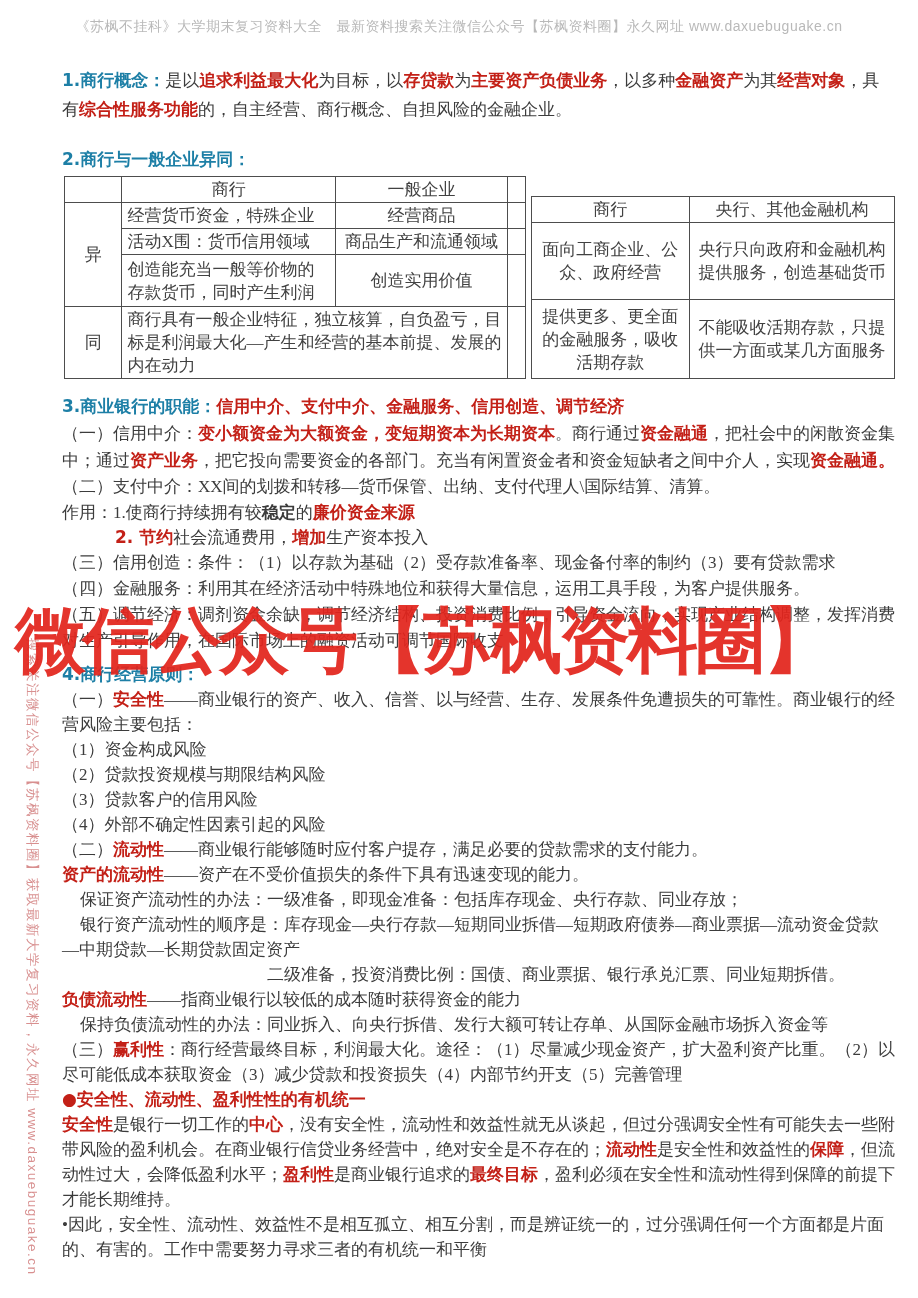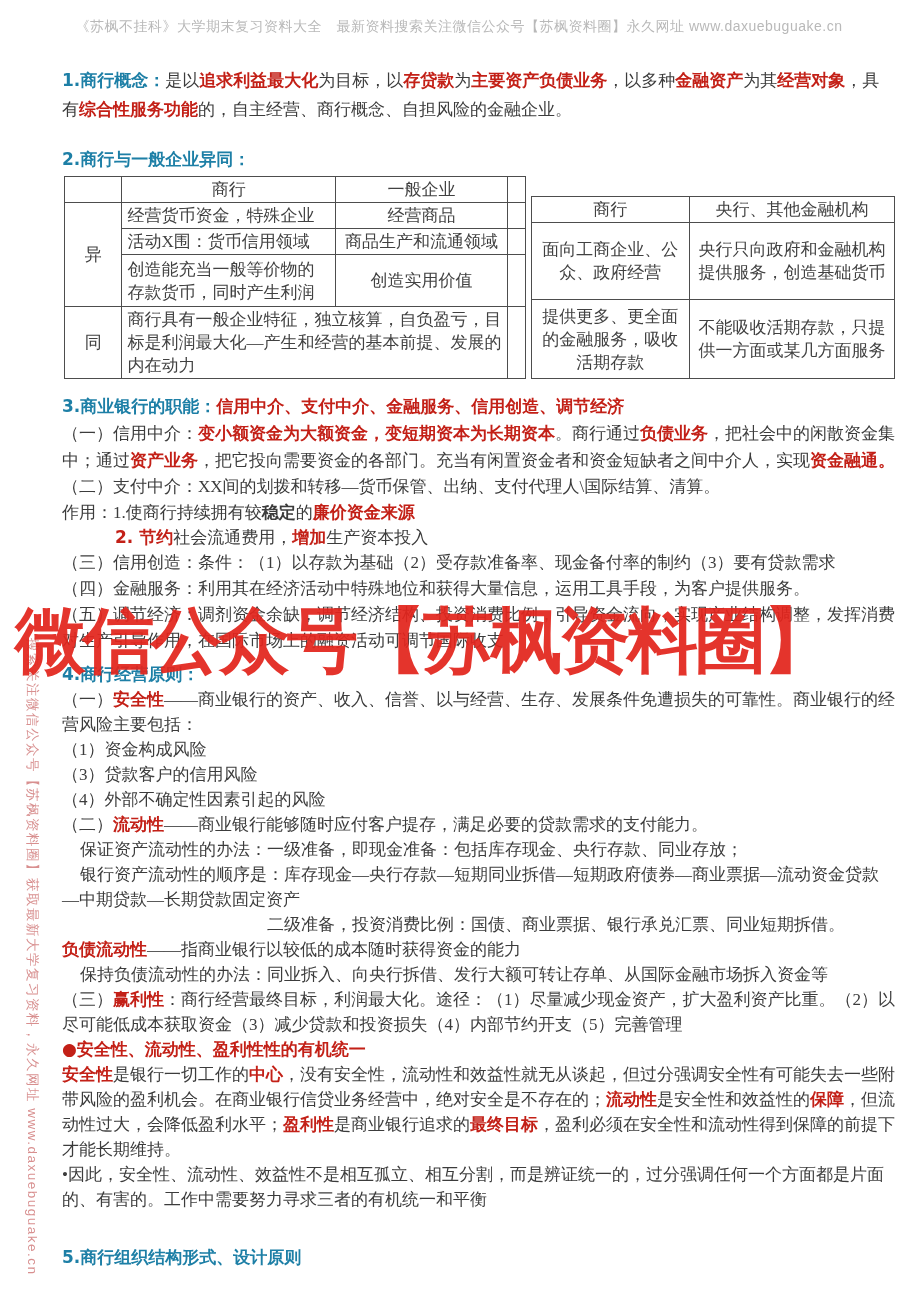--- a/index.html
+++ b/index.html
@@ -132,36 +132,38 @@
         <tr class="r2">
           <td class="c1">提供更多、更全面的金融服务，吸收活期存款</td>
           <td class="c2">不能吸收活期存款，只提供一方面或某几方面服务</td>
         </tr>
       </tbody>
         </table>
     </div>
 
     <div class="sec3">
       <p><span class="seg-h">3.商业银行的职能：</span><span class="seg-r">信用中介、支付中介、金融服务、信用创造、调节经济</span></p>
-      <p><span>（一）信用中介：</span><span class="seg-r">变小额资金为大额资金，变短期资本为长期资本</span><span>。商行通过</span><span class="seg-r">负债业务</span><span>，把社会中的闲散资金集中；通过</span><span class="seg-r">资产业务</span><span>，把它投向需要资金的各部门。充当有闲置资金者和资金短缺者之间中介人，实现</span><span class="seg-r">资金融通。</span></p>
+      <p><span>（一）信用中介：</span><span class="seg-r">变小额资金为大额资金，变短期资本为长期资本</span><span>。商行通过</span><span class="seg-r">资金融通</span><span>，把社会中的闲散资金集中；通过</span><span class="seg-r">资产业务</span><span>，把它投向需要资金的各部门。充当有闲置资金者和资金短缺者之间中介人，实现</span><span class="seg-r">资金融通。</span></p>
       <p><span>（二）支付中介：XX间的划拨和转移—货币保管、出纳、支付代理人\国际结算、清算。</span></p>
       <p class="p-tight"><span>作用：1.使商行持续拥有较</span><span class="seg-k">稳定</span><span>的</span><span class="seg-r">廉价资金来源</span></p>
       <p class="p-tight ind-role2"><span class="seg-r">2. 节约</span><span>社会流通费用，</span><span class="seg-r">增加</span><span>生产资本投入</span></p>
       <p><span>（三）信用创造：条件：（1）以存款为基础（2）受存款准备率、现金备付率的制约（3）要有贷款需求</span></p>
       <p><span>（四）金融服务：利用其在经济活动中特殊地位和获得大量信息，运用工具手段，为客户提供服务。</span></p>
       <p><span>（五）调节经济：调剂资金余缺，调节经济结构、投资消费比例，引导资金流向，实现产业结构调整，发挥消费对生产引导作用，在国际市场上的融资活动可调节国际收支</span></p>
     </div>
 
     <div class="sec4">
       <p class="h-blue">4.商行经营原则：</p>
       <p><span>（一）</span><span class="seg-r">安全性</span><span>——商业银行的资产、收入、信誉、以与经营、生存、发展条件免遭损失的可靠性。商业银行的经营风险主要包括：</span></p>
       <p>（1）资金构成风险</p>
+      <p>（2）贷款投资规模与期限结构风险</p>
       <p>（3）贷款客户的信用风险</p>
       <p>（4）外部不确定性因素引起的风险</p>
       <p><span>（二）</span><span class="seg-r">流动性</span><span>——商业银行能够随时应付客户提存，满足必要的贷款需求的支付能力。</span></p>
+      <p><span class="seg-r">资产的流动性</span><span>——资产在不受价值损失的条件下具有迅速变现的能力。</span></p>
       <p class="ti"><span>保证资产流动性的办法：一级准备，即现金准备：包括库存现金、央行存款、同业存放；</span></p>
       <p class="ti"><span>银行资产流动性的顺序是：库存现金—央行存款—短期同业拆借—短期政府债券—商业票据—流动资金贷款—中期贷款—长期贷款固定资产</span></p>
       <p class="ind-method2"><span>二级准备，投资消费比例：国债、商业票据、银行承兑汇票、同业短期拆借。</span></p>
       <p><span class="seg-r">负债流动性</span><span>——指商业银行以较低的成本随时获得资金的能力</span></p>
       <p class="ti"><span>保持负债流动性的办法：同业拆入、向央行拆借、发行大额可转让存单、从国际金融市场拆入资金等</span></p>
       <p><span>（三）</span><span class="seg-r">赢利性</span><span>：商行经营最终目标，利润最大化。途径：（1）尽量减少现金资产，扩大盈利资产比重。（2）以尽可能低成本获取资金（3）减少贷款和投资损失（4）内部节约开支（5）完善管理</span></p>
       <p><span class="seg-r">●安全性、流动性、盈利性性的有机统一</span></p>
       <p><span class="seg-r">安全性</span><span>是银行一切工作的</span><span class="seg-r">中心</span><span>，没有安全性，流动性和效益性就无从谈起，但过分强调安全性有可能失去一些附带风险的盈利机会。在商业银行信贷业务经营中，绝对安全是不存在的；</span><span class="seg-r">流动性</span><span>是安全性和效益性的</span><span class="seg-r">保障</span><span>，但流动性过大，会降低盈利水平；</span><span class="seg-r">盈利性</span><span>是商业银行追求的</span><span class="seg-r">最终目标</span><span>，盈利必须在安全性和流动性得到保障的前提下才能长期维持。</span></p>
       <p><span>•因此，安全性、流动性、效益性不是相互孤立、相互分割，而是辨证统一的，过分强调任何一个方面都是片面的、有害的。工作中需要努力寻求三者的有机统一和平衡</span></p>
     </div>

